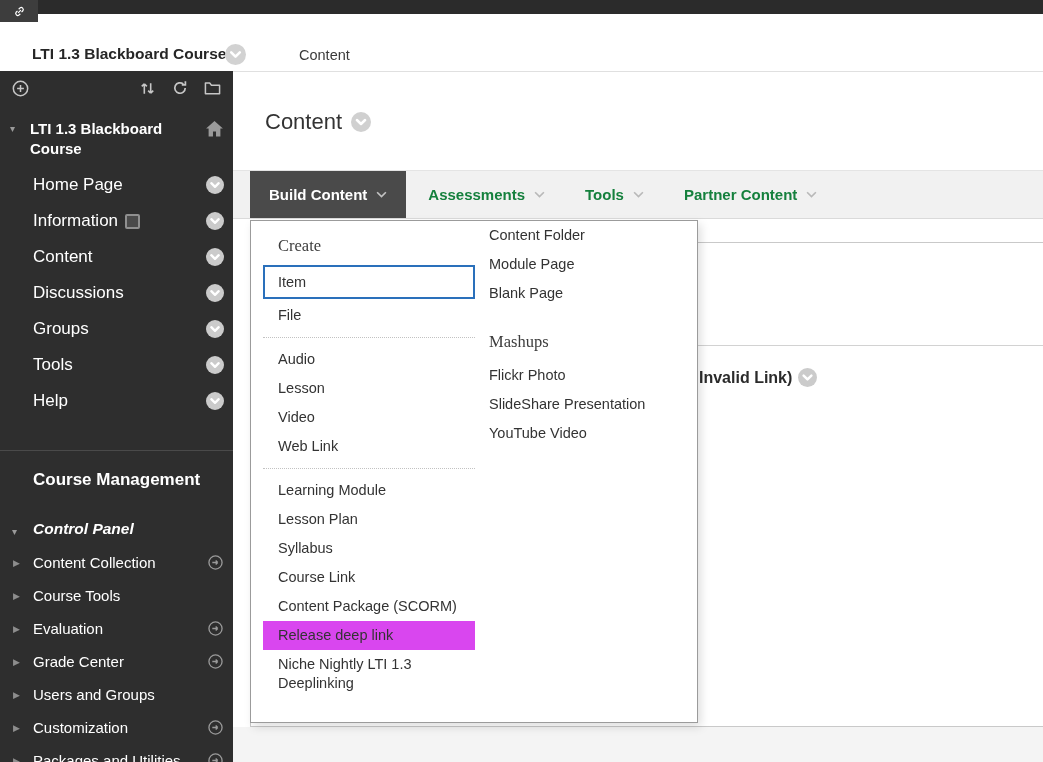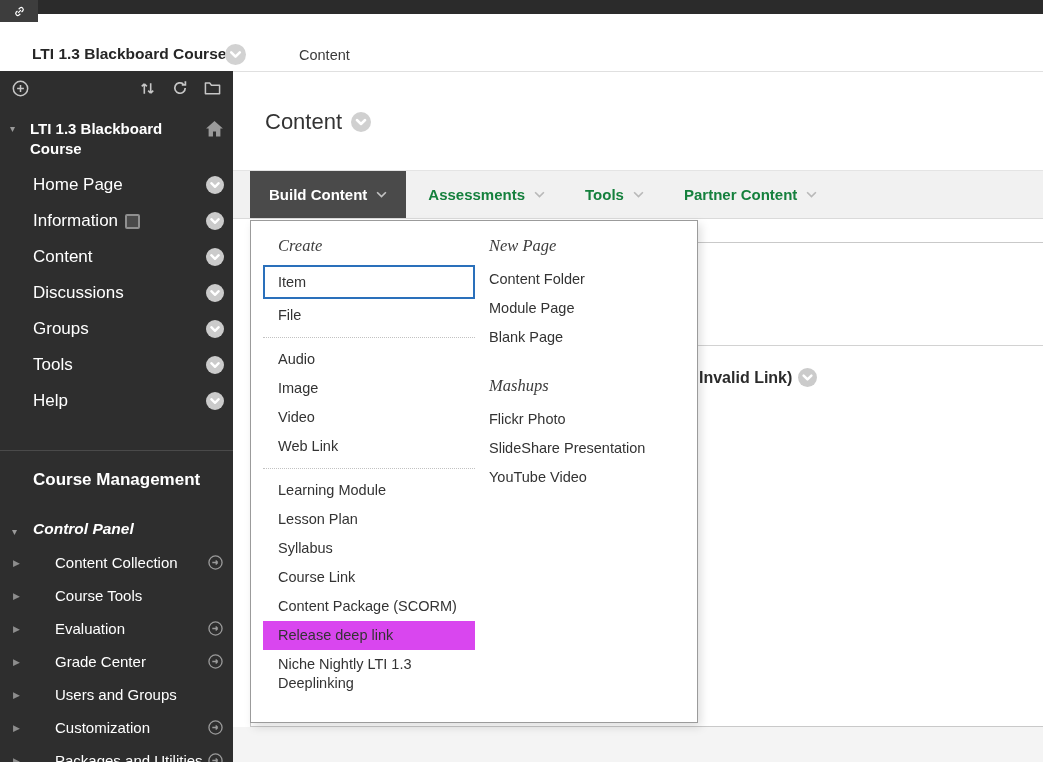--- a/index.html
+++ b/index.html
@@ -36,21 +36,21 @@
     border:2px solid #8f8f8f;border-radius:2px;}
   .chev-circle{display:inline-flex;line-height:0;cursor:pointer;}
   .side-divider{border-top:1px solid #4a4a4a;margin-top:31px;}
   .mgmt-heading{margin:19px 0 0 33px;font-weight:bold;font-size:17px;}
   .cp-row{display:flex;align-items:center;margin:30px 0 0 12px;cursor:pointer;}
   .cp-label{font-weight:bold;font-size:15.5px;margin-left:1px;font-style:italic;}
   .control-list{margin-top:8px;}
   .control-row{height:33px;display:flex;align-items:center;padding:0 10px 0 33px;
     font-size:15px;position:relative;cursor:pointer;}
   .control-row .tri{position:absolute;left:13px;font-size:9px;color:#8d8d8d;}
-  .control-row .clabel{flex:1;margin-left:22px;}
+  .control-row .clabel{flex:1;}
   
   .main{position:absolute;top:71px;left:233px;right:0;bottom:0;background:#fff;overflow:hidden;}
   .page-title{position:absolute;left:32px;top:38px;font-size:22px;color:#333;
     display:flex;align-items:center;gap:9px;}
   .action-bar{position:absolute;top:99px;left:0;right:0;height:49px;background:#f1f1f1;
     border-top:1px solid #e4e4e4;border-bottom:1px solid #dadada;box-sizing:border-box;
     display:flex;align-items:stretch;padding-left:17px;}
   .build-btn{background:#4a4a4a;color:#fff;font-weight:bold;font-size:15px;border:none;
     display:flex;align-items:center;gap:9px;padding:0 19px;cursor:pointer;}
   .build-btn .achev{color:#c2c2c2;}
@@ -61,21 +61,21 @@
   .content-box{position:absolute;left:17px;top:171px;right:-2px;height:485px;
     background:#fff;border:1px solid #c9c9c9;box-sizing:border-box;z-index:1;}
   .box-divider{position:absolute;top:102px;left:0;right:0;border-top:1px solid #d2d2d2;}
   .item-title{position:absolute;top:125px;left:448px;font-size:16px;font-weight:bold;color:#2b2b2b;
     display:flex;align-items:center;gap:6px;white-space:nowrap;justify-content:space-between;}
   
   .dropdown{position:absolute;left:250px;top:220px;width:448px;height:503px;background:#fff;
     border:1px solid #9b9b9b;box-sizing:border-box;box-shadow:3px 4px 9px rgba(0,0,0,.13);z-index:10;}
   .menu-col1{position:absolute;left:12px;top:0;width:212px;}
   .menu-col2{position:absolute;left:223px;top:0;width:216px;}
-  .menu-heading{font-family:"Liberation Serif",serif;font-style:italic;font-size:16.5px;
+  .menu-heading{font-family:"Liberation Serif",serif;font-size:16.5px;
     color:#3d3d3d;margin:15px 0 9px 15px;}
   .menu-heading.second{margin-top:24px;}
   .menu-item{font-size:14.5px;color:#333;height:29px;line-height:29px;padding-left:15px;cursor:pointer;}
   .menu-item.focused{border:2px solid #2a70bb;height:30px;line-height:30px;padding-left:13px;
     margin-bottom:2px;box-sizing:content-box;}
   .menu-item.highlighted{background:#d946ef;}
   .menu-item.wrap{height:auto;line-height:19px;padding-top:5px;padding-bottom:6px;padding-right:48px;}
   .menu-divider{border-top:1px dotted #c2c2c2;margin:7px 0;}
   svg{display:block;}
 </style>
@@ -358,34 +358,33 @@
   </div>
 </div>
 
 <div class="dropdown">
   <div class="menu-col1">
     <div class="menu-heading">Create</div>
     <div class="menu-item focused">Item</div>
     <div class="menu-item">File</div>
     <div class="menu-divider"></div>
     <div class="menu-item">Audio</div>
-    <div class="menu-item">Image</div>
+    <div class="menu-item">Lesson</div>
     <div class="menu-item">Video</div>
     <div class="menu-item">Web Link</div>
     <div class="menu-divider"></div>
     <div class="menu-item">Learning Module</div>
     <div class="menu-item">Lesson Plan</div>
     <div class="menu-item">Syllabus</div>
     <div class="menu-item">Course Link</div>
     <div class="menu-item">Content Package (SCORM)</div>
     <div class="menu-item highlighted">Release deep link</div>
     <div class="menu-item wrap">Niche Nightly LTI 1.3 Deeplinking</div>
   </div>
   <div class="menu-col2">
-    <div class="menu-heading">New Page</div>
     <div class="menu-item">Content Folder</div>
     <div class="menu-item">Module Page</div>
     <div class="menu-item">Blank Page</div>
     <div class="menu-heading second">Mashups</div>
     <div class="menu-item">Flickr Photo</div>
     <div class="menu-item">SlideShare Presentation</div>
     <div class="menu-item">YouTube Video</div>
   </div>
 </div>
 

